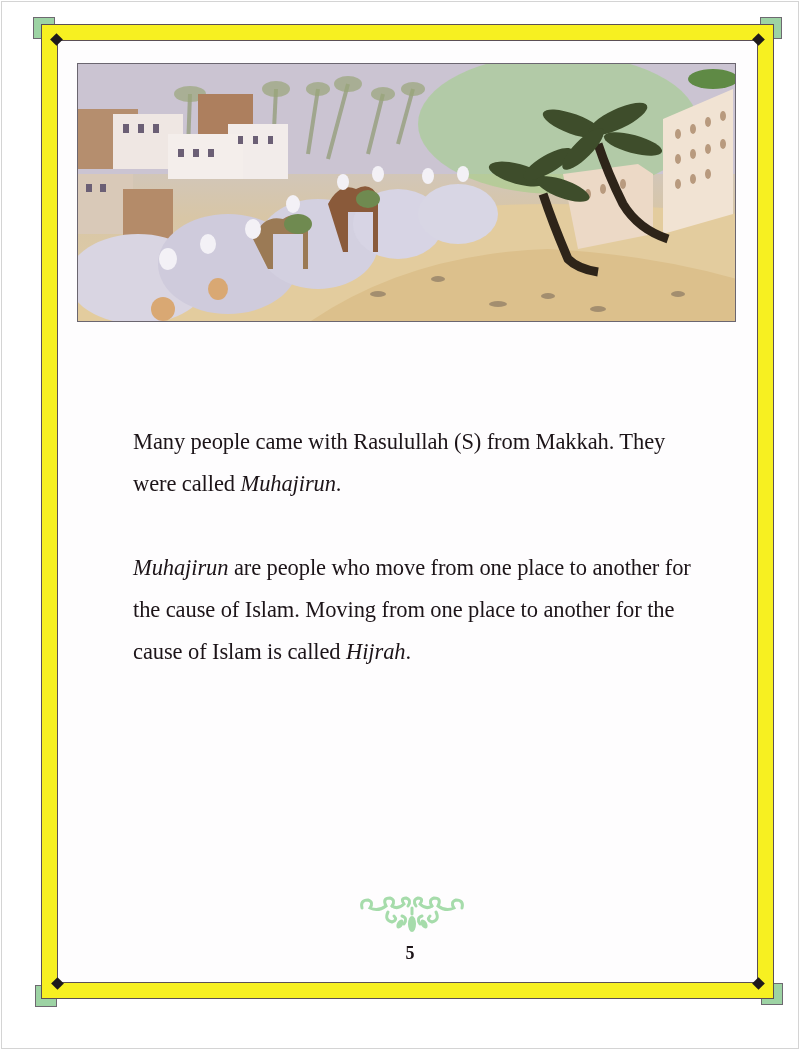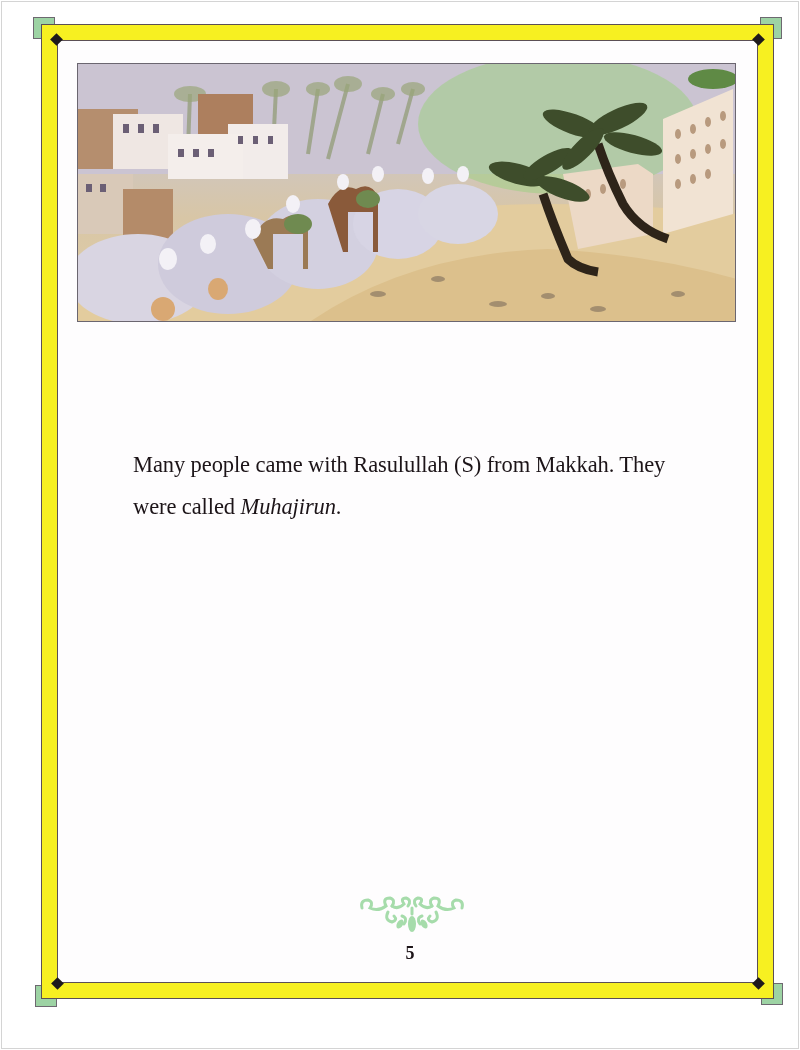--- a/index.html
+++ b/index.html
@@ -41,21 +41,21 @@
     
     .illustration {
       position: absolute; left: 77px; top: 63px; width: 659px; height: 259px;
       border: 1px solid #6b6670; box-sizing: border-box; overflow: hidden;
       background: linear-gradient(180deg, #c9c3cf 0%, #cfc6c0 35%, #d8c6a6 60%, #e2cfa6 100%);
     }
     .illustration svg { position: absolute; left: 0; top: 0; }
 
     
     .text-block {
-      position: absolute; left: 133px; top: 444px; width: 560px;
+      position: absolute; left: 133px; top: 421px; width: 560px;
       font-size: 22.5px; line-height: 42px; color: #1c1418;
       letter-spacing: -0.1px;
     }
     .para { margin: 0 0 42px 0; }
     .para em { font-style: italic; }
 
     .ornament {
       position: absolute; left: 358px; top: 894px; width: 108px; height: 48px;
     }
     .page-number {
@@ -200,20 +200,23 @@
       <ellipse cx="520" cy="245" rx="8" ry="3"></ellipse>
         <ellipse cx="600" cy="230" rx="7" ry="3"></ellipse>
     </g>
   </svg>
 </div>
 
 <div class="text-block">
   <p class="para">
     <span>Many people came with Rasulullah (S) from Makkah. They were called </span><em>Muhajirun</em><span>.</span>
   </p>
+  <p class="para">
+    <em>Muhajirun</em><span> are people who move from one place to another for the cause of Islam.  Moving from one place to another for the cause of Islam is called </span><em>Hijrah</em><span>.</span>
+  </p>
 </div>
 
 <div class="ornament">
   <svg width="108" height="48" viewBox="0 0 108 48" fill="none" stroke="#a6dcab" stroke-width="3" stroke-linecap="round">
 
     <path d="M4 14 Q2 6 10 6 Q16 8 12 14 Q20 18 28 12 Q24 4 32 4 Q38 6 34 12"></path>
     <path d="M34 12 Q40 16 46 10 Q42 4 48 4 Q54 6 50 12"></path>
 
     <path d="M104 14 Q106 6 98 6 Q92 8 96 14 Q88 18 80 12 Q84 4 76 4 Q70 6 74 12"></path>
     <path d="M74 12 Q68 16 62 10 Q66 4 60 4 Q54 6 58 12"></path>

